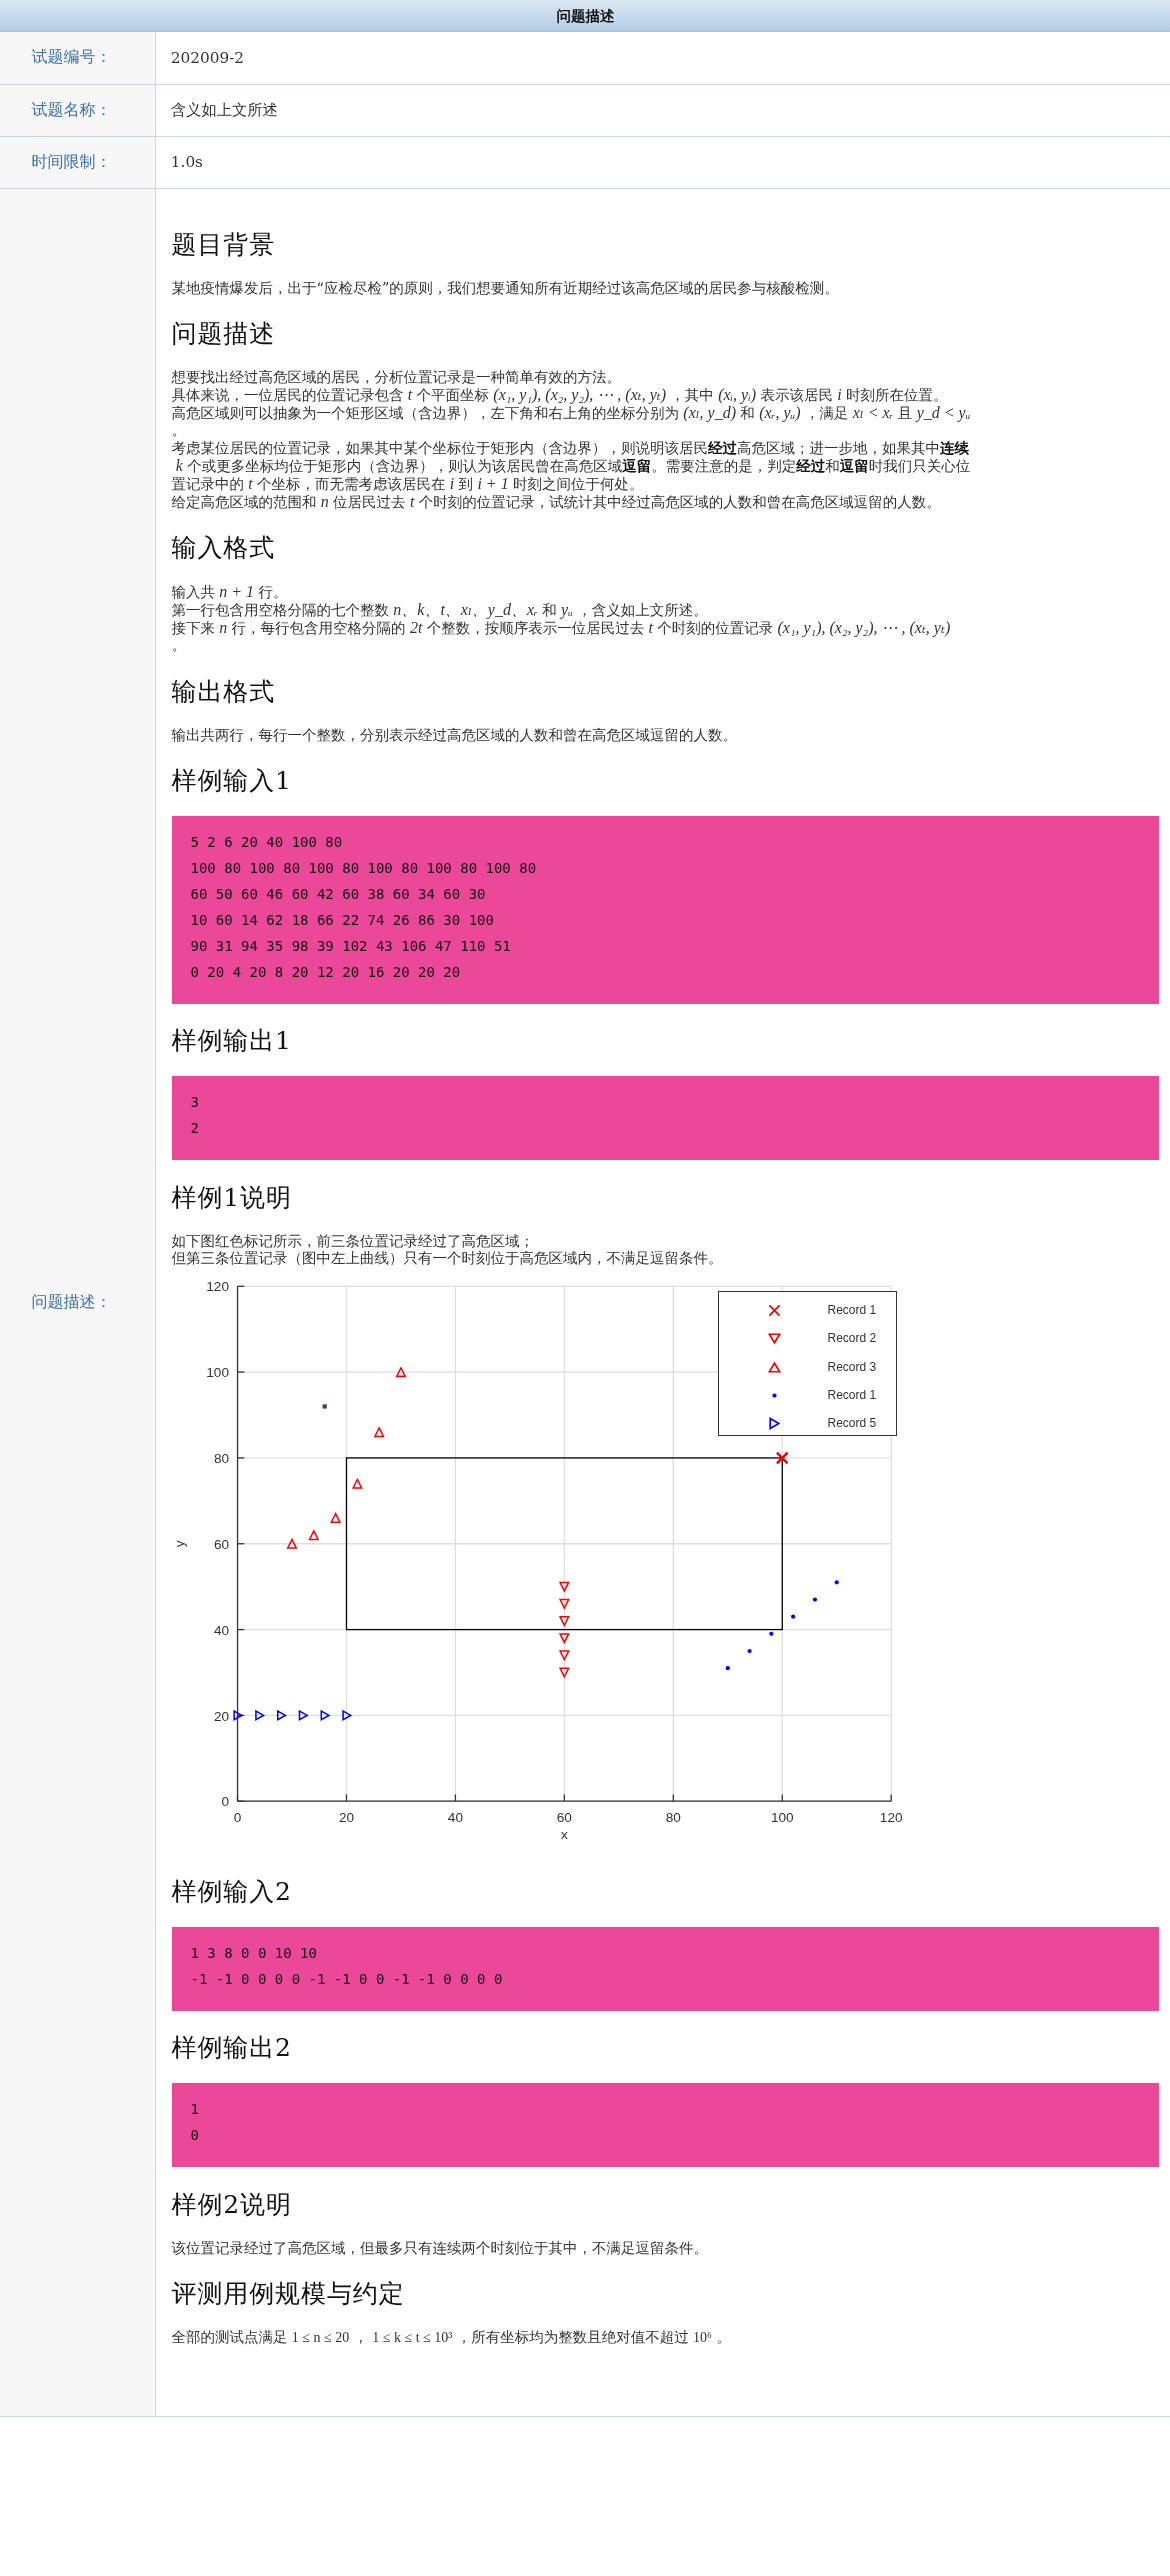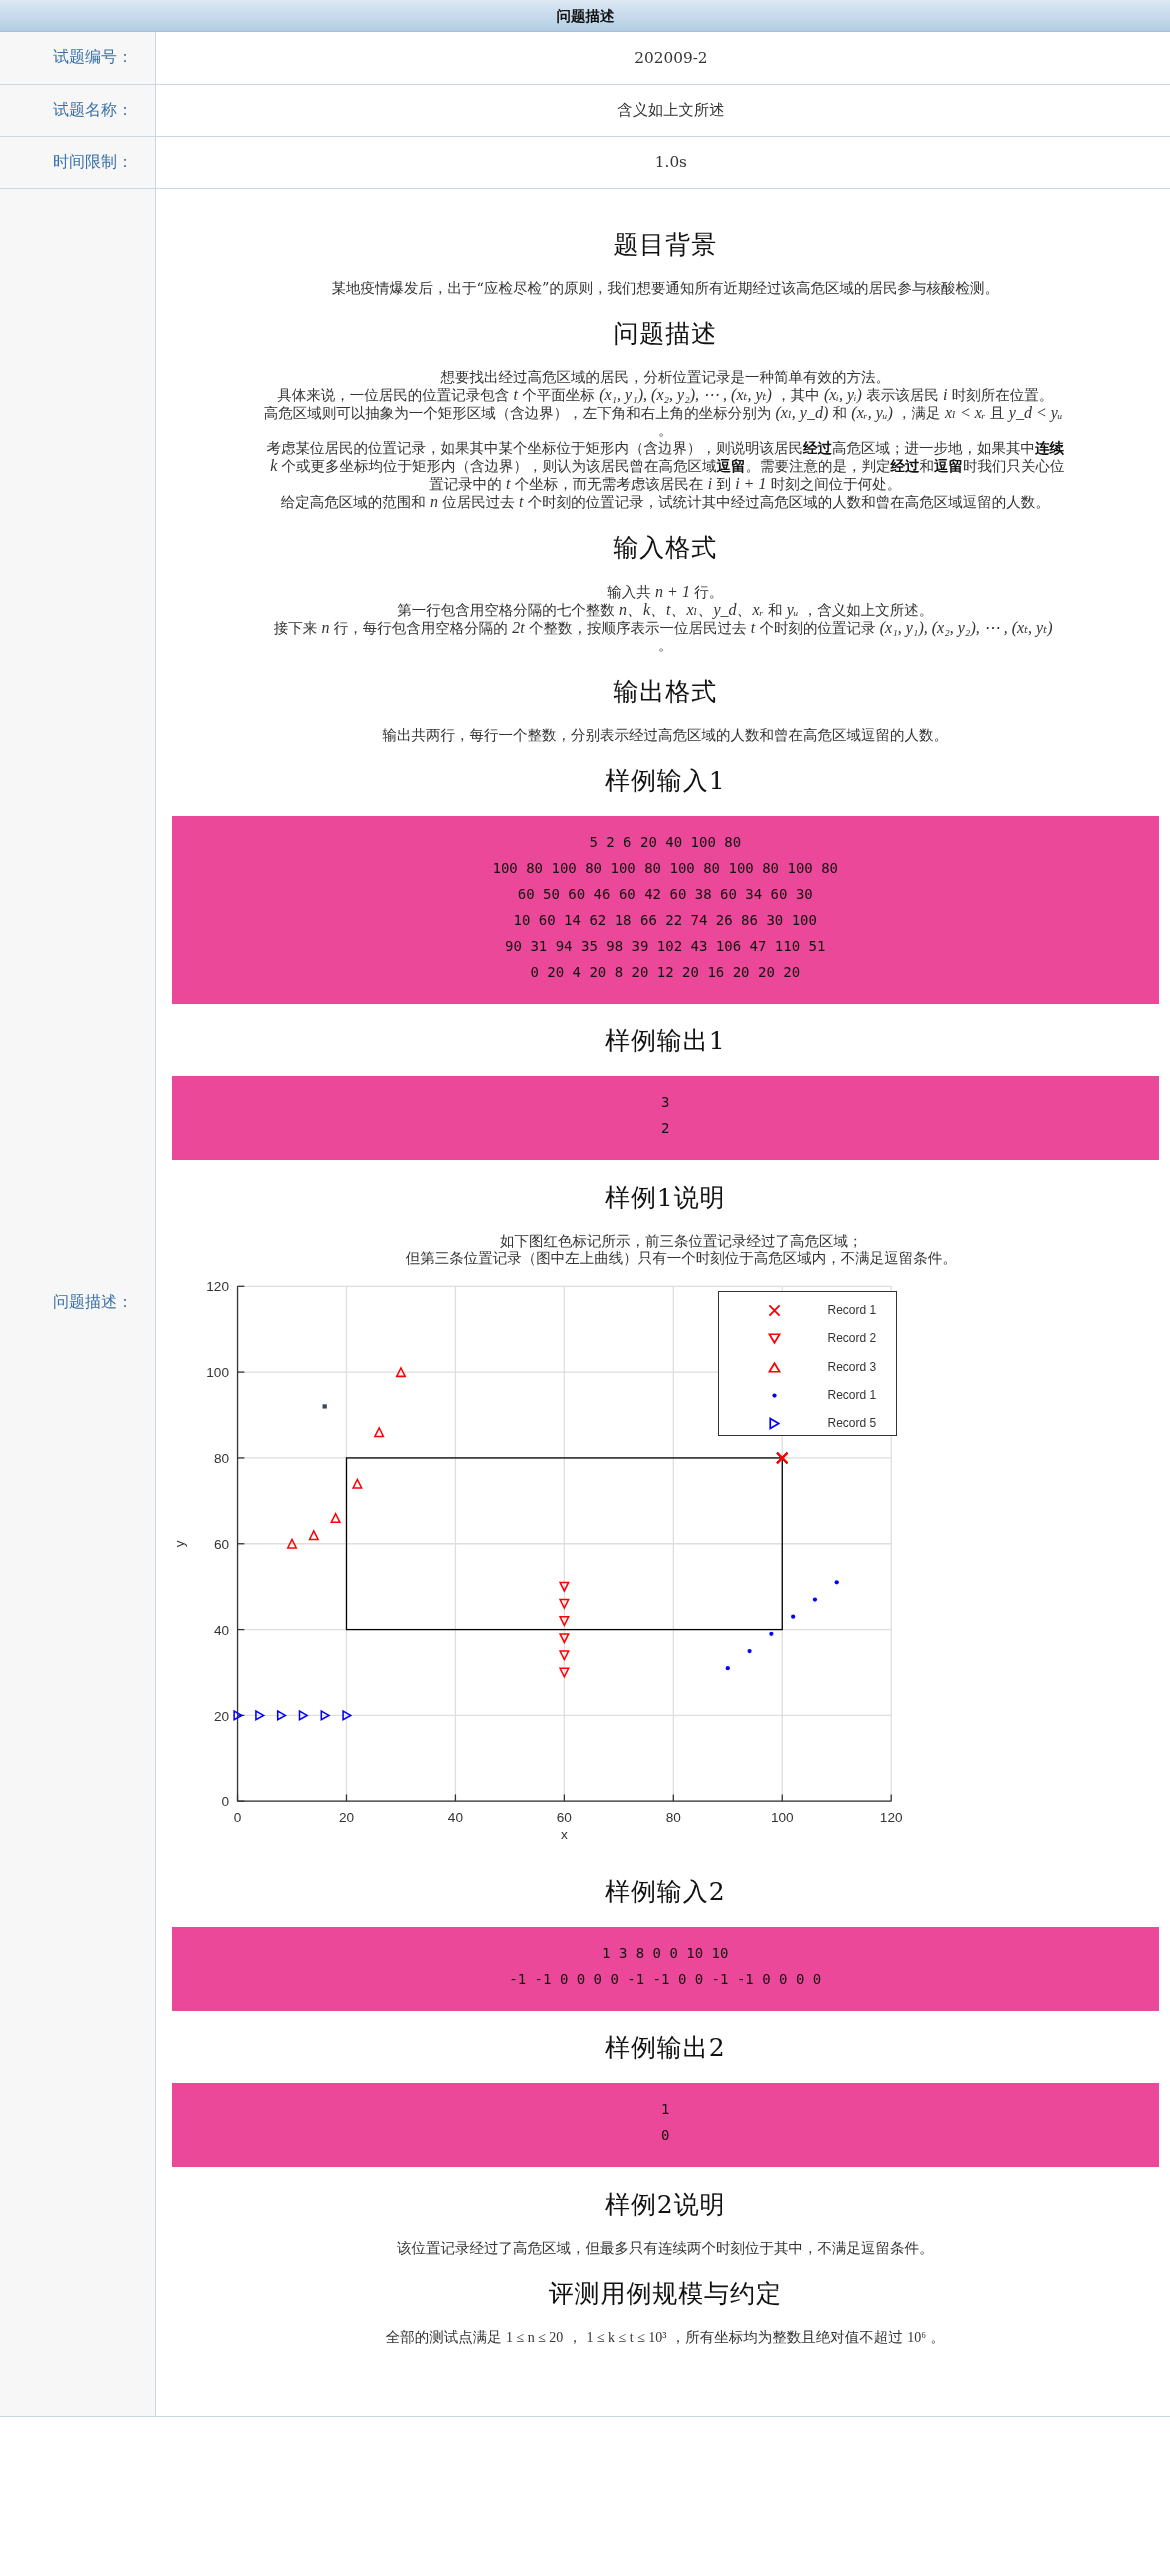--- a/index.html
+++ b/index.html
@@ -5,21 +5,21 @@
   * { box-sizing: border-box; margin: 0; padding: 0; }
   html, body { width: 1171px; background: #ffffff; }
   body { font-family: "DejaVu Serif", "Liberation Serif", serif; color: #333; }
   .page-header {
     height: 32px; line-height: 31px; text-align: center;
     background: linear-gradient(#dbe8f4, #b4cde3);
     border-bottom: 0.9px solid #a9c1d8;
     font-size: 14.5px; font-weight: bold; color: #111;
   }
   table.info { width: 100%; border-collapse: collapse; }
-  table.info td { border-bottom: 1.7px solid #c7d9e5; vertical-align: middle; text-align: center; }
+  table.info td { border-bottom: 1.7px solid #c7d9e5; vertical-align: middle; }
   td.label {
     width: 155px; background: #f7f7f7; color: #3970a8;
     border-right: 1.7px solid #c7d9e5; padding-left: 31.5px; font-size: 16px;
   }
   td.value { padding-left: 15.3px; font-size: 15.3px; color: #333; }
   tr.meta td { height: 52px; }
   td.desc-label { vertical-align: middle; }
   .content { padding: 22px 12px 51px 16px; }
   h2 {
     font-family: "DejaVu Serif", "Liberation Serif", serif;
@@ -126,21 +126,21 @@
 60 50 60 46 60 42 60 38 60 34 60 30
 10 60 14 62 18 66 22 74 26 86 30 100
 90 31 94 35 98 39 102 43 106 47 110 51
 0 20 4 20 8 20 12 20 16 20 20 20</pre>
 
         <h2>样例输出1</h2>
         <pre class="code">3
 2</pre>
 
         <h2>样例1说明</h2>
-        <div class="lines" style="margin-bottom:3.4px;margin-left:32px;">
+        <div class="lines" style="margin-bottom:3.4px;">
           <div>如下图红色标记所示，前三条位置记录经过了高危区域；</div>
           <div>但第三条位置记录（图中左上曲线）只有一个时刻位于高危区域内，不满足逗留条件。</div>
         </div>
 
         <div class="chart-wrap">
           <svg id="chart-svg" width="749" height="579" viewBox="0 0 880 680">
                 <rect x="77" y="19" width="768" height="605" fill="#fff"></rect>
                 <line x1="77" y1="19" x2="77" y2="624" stroke="#dedede" stroke-width="1.5"></line>
                 <line x1="205" y1="19" x2="205" y2="624" stroke="#dedede" stroke-width="1.5"></line>
                 <line x1="333" y1="19" x2="333" y2="624" stroke="#dedede" stroke-width="1.5"></line>

